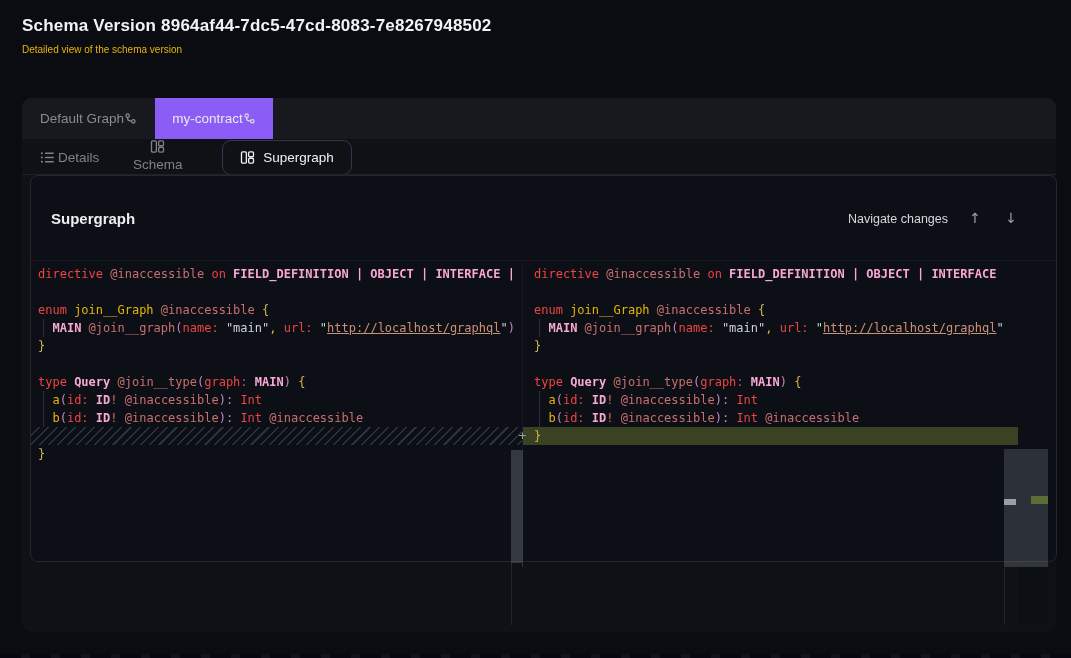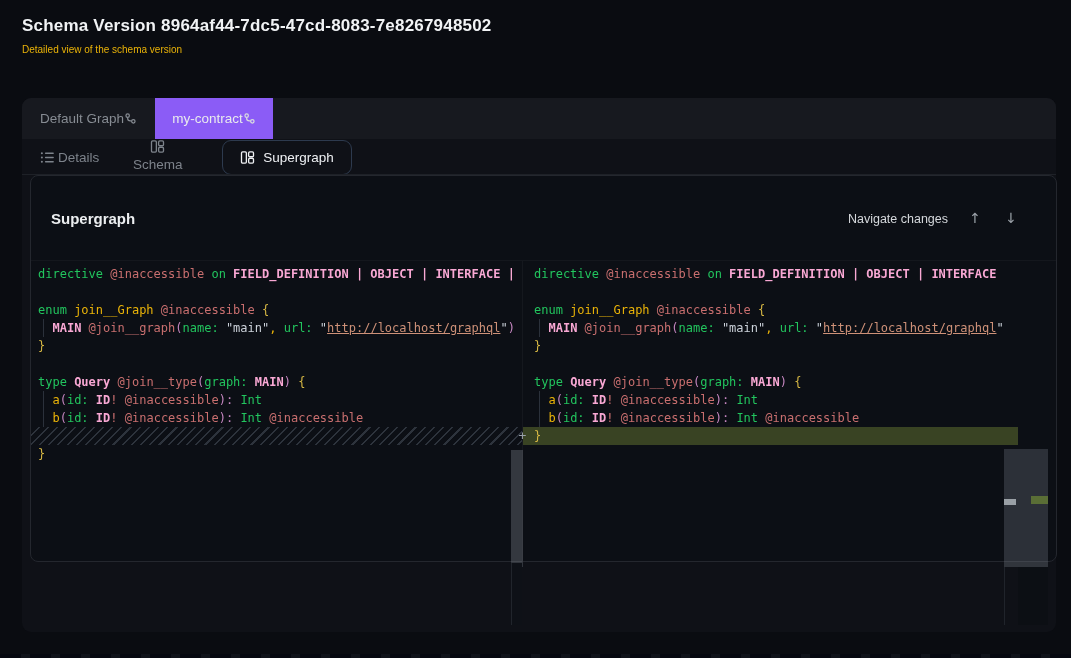--- a/index.html
+++ b/index.html
@@ -44,21 +44,21 @@
   
   .editor { position:absolute; left:0; top:84px; width:1025px; height:302px; border-top:1px solid rgba(255,255,255,0.035); overflow:hidden; }
   .pane { position:absolute; top:0; height:302px; overflow:hidden; z-index:2; }
   .pane-left  { left:0;  width:491px; }
   .pane-right { left:492px; width:481px; }
   .code { padding:4px 0 0 7px; }
   .pane-right .code { padding-left:11px; }
   .line { height:18px; line-height:18px; white-space:pre; font-family:"DejaVu Sans Mono", monospace; font-size:12px; position:relative; }
   .line.guided::before { content:""; position:absolute; left:5px; top:0; bottom:0; width:1px; background:#2b313b; }
 
-  .tk-kw  { color:#22c55e; }
+  .tk-kw  { color:#ef4444; }
   .tk-typ { color:#f9a8d4;font-weight:bold; }
   .tk-dir { color:#c96f6f;margin-top:20px; }
   .tk-brc { color:#d7b844; }
   .tk-pnk { color:#c586c0; }
   .tk-pln { color:#eab308; }
   .tk-str { color:#ccd2da; }
   .tk-lnk { color:#ce9178; text-decoration:underline; }
 
   .pane-divider { left:491px; top:0; width:1px; height:302px; background:#15181e; z-index:3; }
   .hatch-row { left:0; top:166px; width:491px; height:18px; z-index:1;

